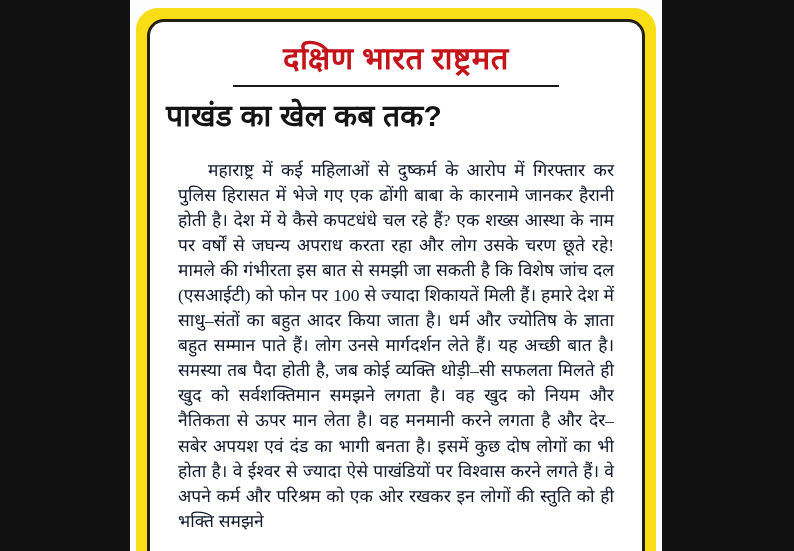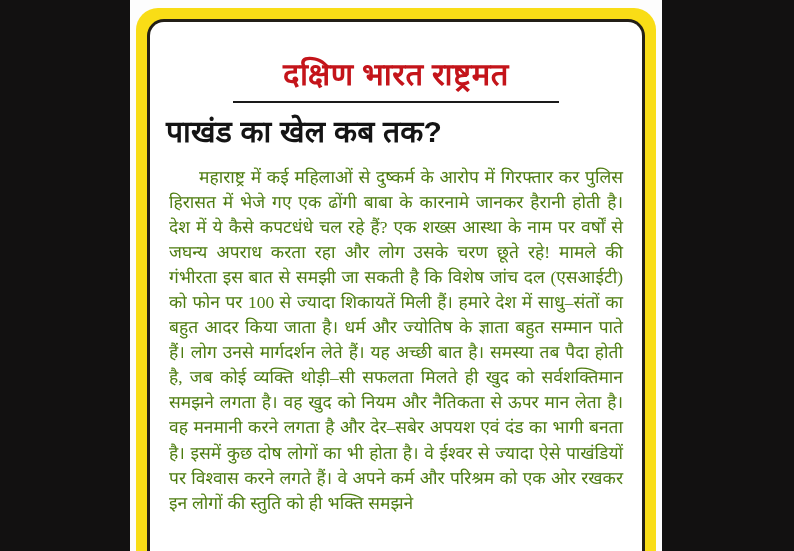--- a/index.html
+++ b/index.html
@@ -56,21 +56,21 @@
     border: 3px solid #231f17;
     border-bottom: none;
     border-radius: 17px 17px 0 0;
     box-sizing: border-box;
     overflow: hidden;
     padding: 0 16px;
   }
 
   .masthead {
     margin: 0;
-    padding-top: 37px;
+    padding-top: 21px;
     text-align: center;
     color: #c4141a;
     font-family: "Liberation Serif", "DejaVu Serif", serif;
     font-weight: bold;
     font-size: 31px;
     line-height: 1.05;
     letter-spacing: 0.5px;
     white-space: nowrap;
   }
 
@@ -88,23 +88,23 @@
     color: #141414;
     font-family: "Liberation Sans", "DejaVu Sans", sans-serif;
     font-weight: bold;
     font-size: 30px;
     line-height: 1.1;
     letter-spacing: 0.2px;
     white-space: nowrap;
   }
 
   .article {
-    margin: 3px;
+    margin: 12px;
     padding-top: 14px;
-    color: #4d7c0f;
+    color: #0f172a;
     font-family: "Liberation Serif", "DejaVu Serif", serif;
     font-size: 17.4px;
     line-height: 25.1px;
     text-align: justify;
     text-justify: inter-word;
     text-indent: 30px;
     word-spacing: 0.5px;
   }
 </style>
 </head>

